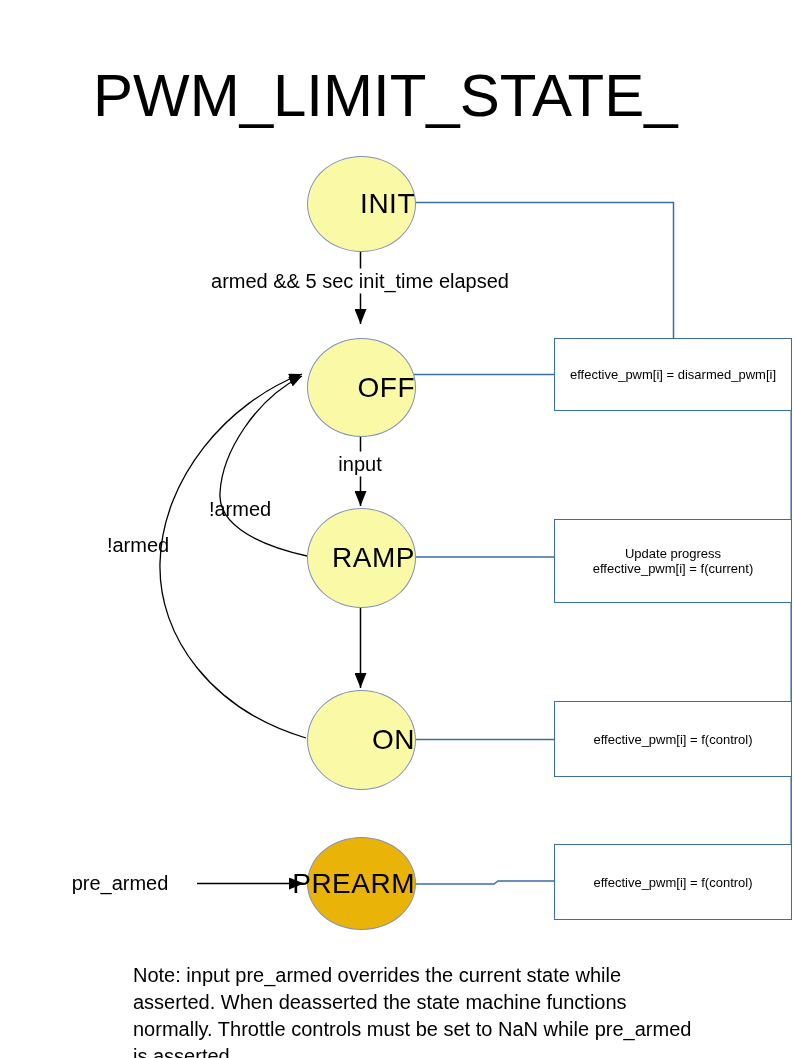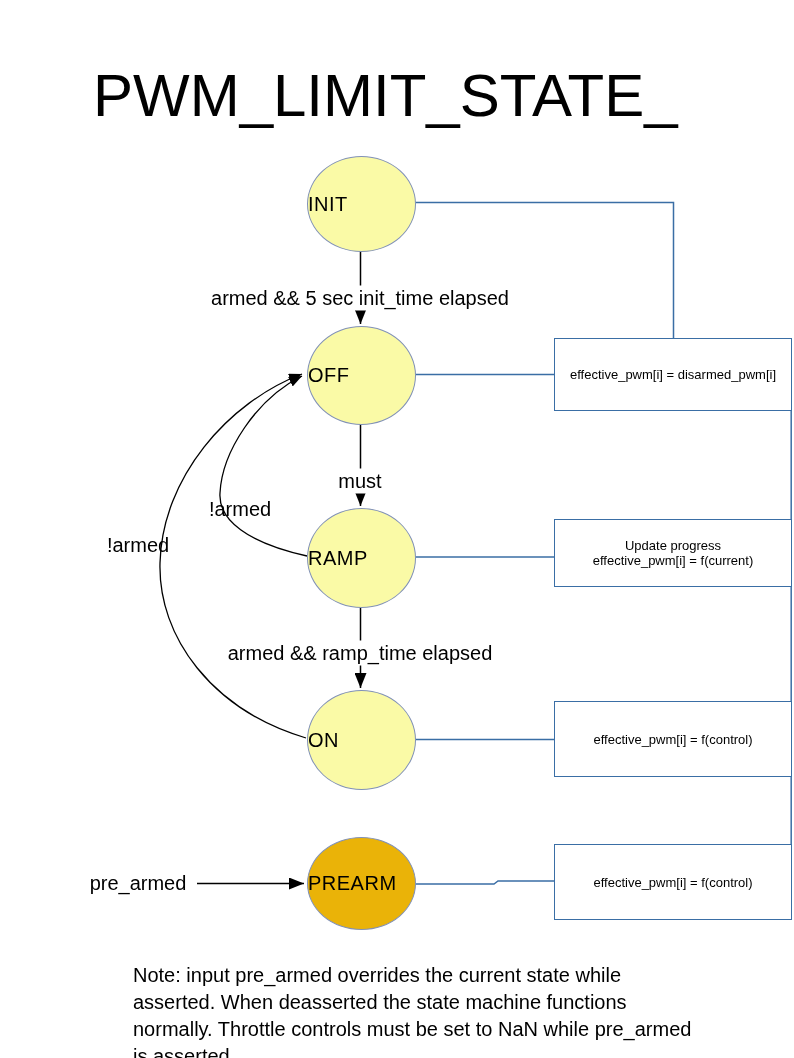--- a/index.html
+++ b/index.html
@@ -9,36 +9,36 @@
   }
   .title{
     position:absolute;left:93px;top:66px;margin:0;
     font-size:60px;font-weight:400;line-height:1;letter-spacing:0;
     white-space:nowrap;z-index:3;
   }
   .wires{position:absolute;left:0;top:0;z-index:1;pointer-events:none;}
   .state{
     position:absolute;z-index:2;border-radius:50%;
     border:1.2px solid #8191B7;
-    display:flex;align-items:center;justify-content:flex-start;
-    font-size:20px;letter-spacing:0.5px;
+    display:flex;align-items:center;justify-content:flex-end;
+    font-size:28px;letter-spacing:0.5px;
   }
   .state.yellow{background:#FAFAA6;}
   .state.pink{background:#eab308;}
   .action-box{
     position:absolute;left:554px;width:238px;z-index:2;
     border:1.5px solid #3A6EA5;background:#fff;box-sizing:border-box;
     display:flex;flex-direction:column;align-items:center;justify-content:center;
     font-size:13px;line-height:15px;text-align:center;
   }
   .edge-label{
     position:absolute;z-index:3;transform:translate(-50%,-50%);
     font-size:20px;white-space:nowrap;
   }
-  .edge-label.on-line{background:#ffffff;padding:1px 4px;margin-top:17px;}
+  .edge-label.on-line{background:#ffffff;padding:1px 4px;}
   .note{
     position:absolute;left:133px;top:949px;width:575px;z-index:3;
     font-size:20px;line-height:27px;margin-top:13px;
   }
 </style>
 </head>
 <body>
 
 <div class="canvas">
 
@@ -62,49 +62,48 @@
     <line x1="360.5" y1="423" x2="360.5" y2="506" stroke="#000" stroke-width="1.5" marker-end="url(#arrow)"></line>
     <line x1="360.5" y1="606" x2="360.5" y2="688" stroke="#000" stroke-width="1.5" marker-end="url(#arrow)"></line>
     <line x1="197" y1="883.5" x2="304" y2="883.5" stroke="#000" stroke-width="1.5" marker-end="url(#arrow)"></line>
     <path d="M 307 556 C 248 543 218 520 220 493 C 222 452 256 399 302 376" fill="none" stroke="#000" stroke-width="1.3" marker-end="url(#arrow)"></path>
     <path d="M 306 738 C 212 710 158 637 160 563 C 162 478 228 402 302 374" fill="none" stroke="#000" stroke-width="1.3" marker-end="url(#arrow)"></path>
   </svg>
 
   <div class="state yellow" style="left:307px;top:156px;width:107px;height:94px">
     <span>INIT</span>
   </div>
-  <div class="state yellow" style="left:307px;top:326px;width:107px;height:97px">
+  <div class="state yellow" style="left:307px;top:338px;width:107px;height:97px">
     <span>OFF</span>
   </div>
   <div class="state yellow" style="left:307px;top:690px;width:107px;height:98px">
     <span>ON</span>
   </div>
   <div class="state yellow" style="left:307px;top:508px;width:107px;height:98px">
     <span>RAMP</span>
   </div>
   <div class="state pink" style="left:307px;top:837px;width:107px;height:91px">
     <span>PREARM</span>
   </div>
 
   <div class="action-box" style="top:338px;height:73px">
     <div>effective_pwm[i] = disarmed_pwm[i]</div>
   </div>
-  <div class="action-box" style="top:519px;height:68px">
+  <div class="action-box" style="top:519px;height:84px">
     <div>Update progress</div>
     <div>effective_pwm[i] = f(current)</div>
   </div>
   <div class="action-box" style="top:701px;height:76px">
     <div>effective_pwm[i] = f(control)</div>
   </div>
   <div class="action-box" style="top:844px;height:76px">
     <div>effective_pwm[i] = f(control)</div>
   </div>
 
   <div class="edge-label on-line" style="left:360px;top:281px">armed &amp;&amp; 5 sec init_time elapsed</div>
-  <div class="edge-label on-line" style="left:360px;top:464px">must</div>
-  <div class="edge-label on-line" style="left:360px;top:636px">armed &amp;&amp; ramp_time elapsed</div>
+  <div class="edge-label on-line" style="left:360px;top:464px">input</div>
   <div class="edge-label" style="left:240px;top:509px">!armed</div>
   <div class="edge-label" style="left:138px;top:545px">!armed</div>
-  <div class="edge-label" style="left:138px;top:883px">pre_armed</div>
+  <div class="edge-label" style="left:120px;top:883px">pre_armed</div>
 
   <div class="note">Note: input pre_armed overrides the current state while asserted. When deasserted the state machine functions normally. Throttle controls must be set to NaN while pre_armed is asserted.</div>
 
 </div>
 
 </body></html>

